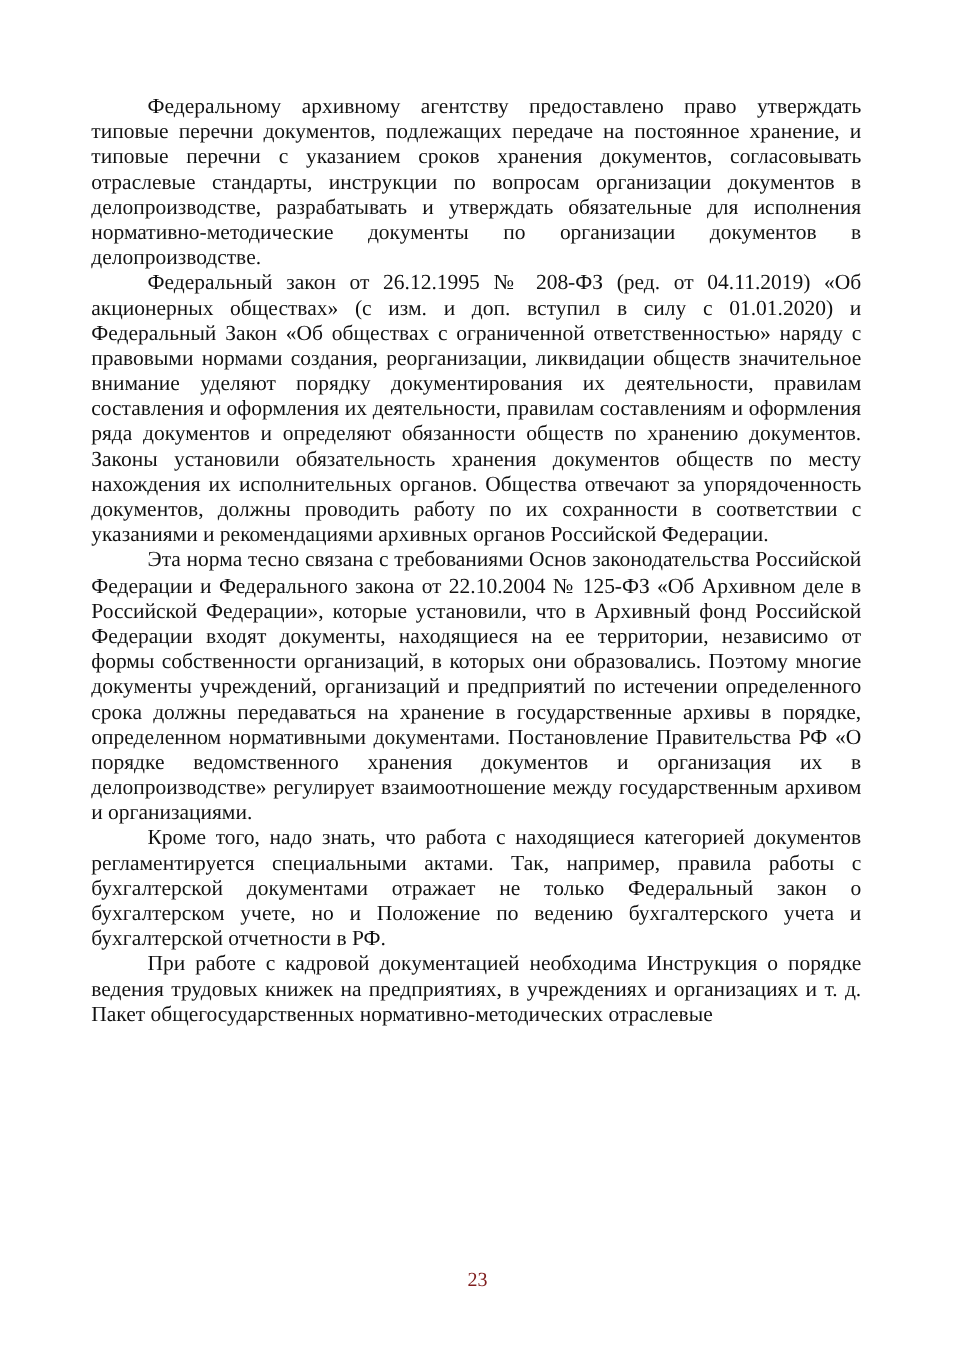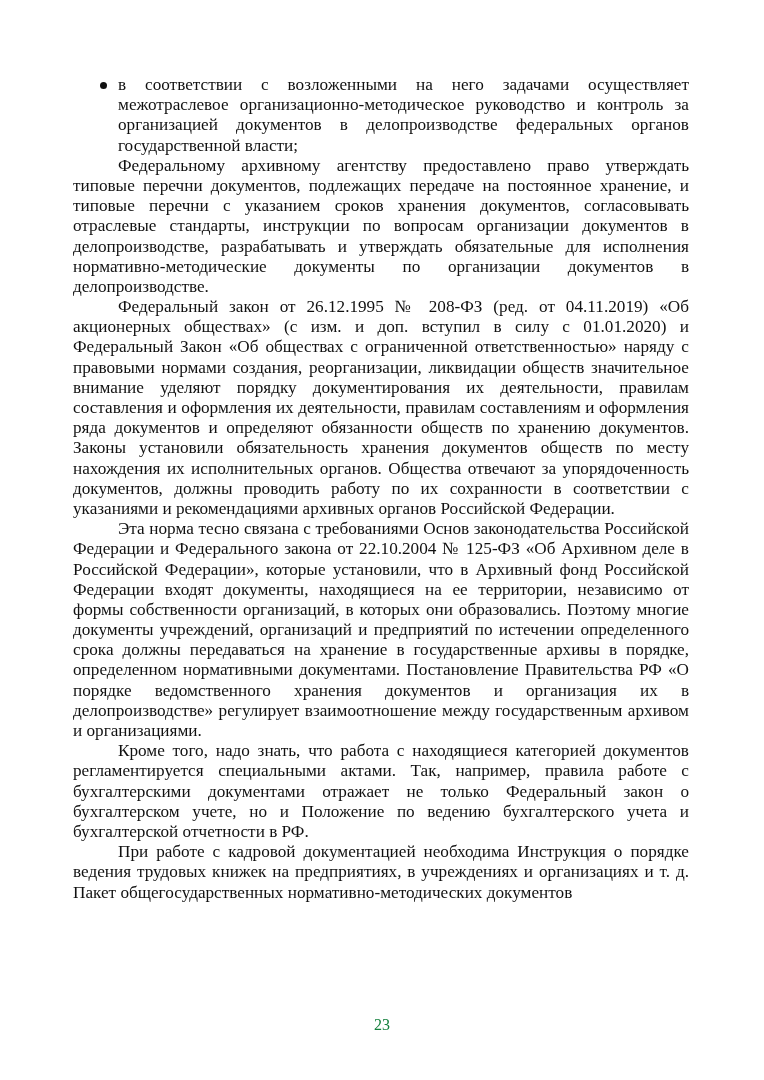--- a/index.html
+++ b/index.html
@@ -49,50 +49,46 @@
     background: #111111;
   }
   b { font-weight: normal; }
   .page-number {
     position: absolute;
     top: 1016px;
     left: 0;
     width: 764px;
     text-align: center;
     font-size: 16px;
-    color: #15803d;
+    color: #7f1d1d;
   }
 </style>
 </head>
 <body>
 
 <div class="page">
 
   <ul class="bullets">
-    <li class="bullet-item">
-      <span class="bullet-dot"></span>
-      <span>в соответствии с возложенными на него задачами осуществляет межотраслевое организационно-методическое руководство и контроль за организацией документов в делопроизводстве федеральных органов государственной власти;</span>
-    </li>
   </ul>
 
   <p class="para">
     <span>Федеральному архивному агентству предоставлено право утверждать типовые перечни документов, подлежащих передаче на постоянное хранение, и типовые перечни с указанием сроков хранения документов, согласовывать отраслевые стандарты, инструкции по вопросам организации документов в делопроизводстве, разрабатывать и утверждать обязательные для исполнения нормативно-методические документы по организации документов в делопроизводстве.</span>
   </p>
 
   <p class="para">
     <b>Федеральный закон от 26.12.1995 № 208-ФЗ</b><span> (ред. от 04.11.2019) </span><b>«Об акционерных обществах»</b><span> (с изм. и доп. вступил в силу с 01.01.2020) и </span><b>Федеральный Закон «Об обществах с ограниченной ответственностью»</b><span> наряду с правовыми нормами создания, реорганизации, ликвидации обществ значительное внимание уделяют порядку документирования их деятельности, правилам составления и оформления их деятельности, правилам составлениям и оформления ряда документов и определяют обязанности обществ по хранению документов. Законы установили обязательность хранения документов обществ по месту нахождения их исполнительных органов. Общества отвечают за упорядоченность документов, должны проводить работу по их сохранности в соответствии с указаниями и рекомендациями архивных органов Российской Федерации.</span>
   </p>
 
   <p class="para">
     <span>Эта норма тесно связана с требованиями Основ законодательства Российской Федерации и Федерального закона от 22.10.2004 № 125-ФЗ «Об Архивном деле в Российской Федерации», которые установили, что в Архивный фонд Российской Федерации входят документы, находящиеся на ее территории, независимо от формы собственности организаций, в которых они образовались. Поэтому многие документы учреждений, организаций и предприятий по истечении определенного срока должны передаваться на хранение в государственные архивы в порядке, определенном нормативными документами. Постановление Правительства РФ «О порядке ведомственного хранения документов и организация их в делопроизводстве» регулирует взаимоотношение между государственным архивом и организациями.</span>
   </p>
 
   <p class="para">
-    <b>Кроме того, надо знать, что работа с находящиеся категорией документов регламентируется специальными актами.</b><span> Так, например, правила работе с бухгалтерскими документами отражает не только Федеральный закон о бухгалтерском учете, но и Положение по ведению бухгалтерского учета и бухгалтерской отчетности в РФ.</span>
+    <b>Кроме того, надо знать, что работа с находящиеся категорией документов регламентируется специальными актами.</b><span> Так, например, правила работы с бухгалтерской документами отражает не только Федеральный закон о бухгалтерском учете, но и Положение по ведению бухгалтерского учета и бухгалтерской отчетности в РФ.</span>
   </p>
 
   <p class="para">
-    <span>При работе с кадровой документацией необходима Инструкция о порядке ведения трудовых книжек на предприятиях, в учреждениях и организациях и т. д. </span><b>Пакет общегосударственных нормативно-методических документов</b>
+    <span>При работе с кадровой документацией необходима Инструкция о порядке ведения трудовых книжек на предприятиях, в учреждениях и организациях и т. д. </span><b>Пакет общегосударственных нормативно-методических отраслевые</b>
   </p>
 
 </div>
 
 <div class="page-number">23</div>
 
 </body></html>

